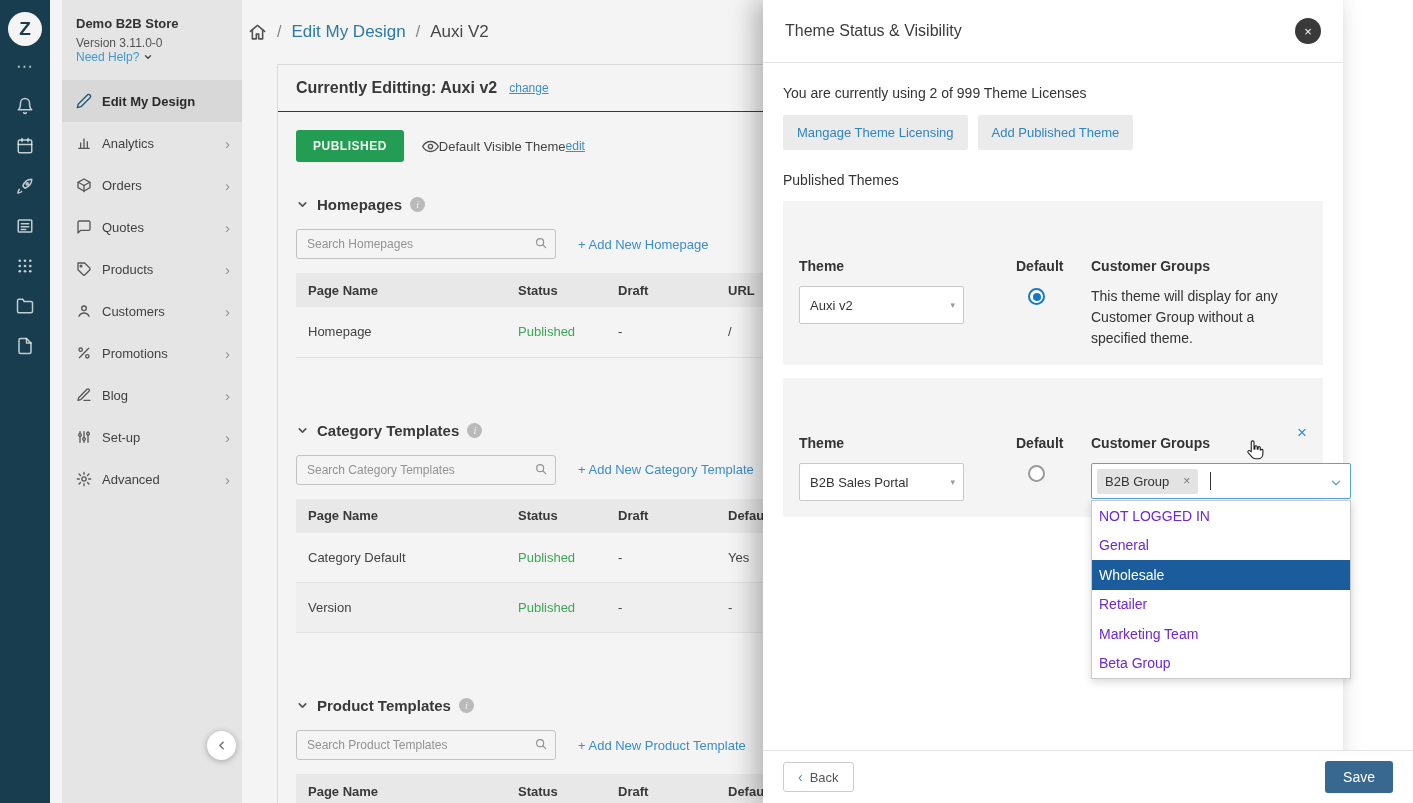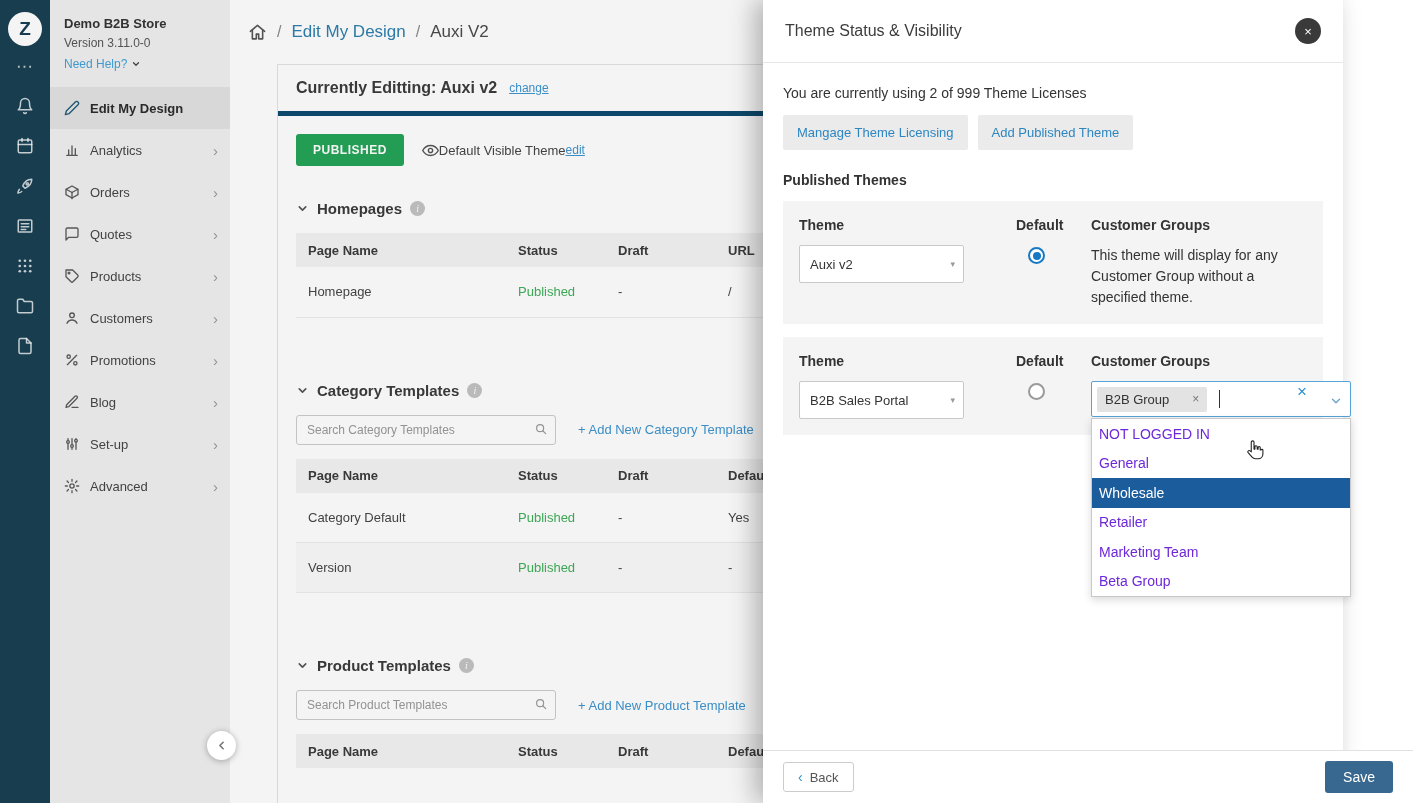--- a/index.html
+++ b/index.html
@@ -9,45 +9,45 @@
 
   
   .icon-rail { position:absolute; left:0; top:0; width:50px; height:803px; background:#173f52; z-index:10;
                display:flex; flex-direction:column; align-items:center; }
   .logo-circle { width:34px; height:34px; border-radius:50%; background:#fff; color:#173f52;
                  display:flex; align-items:center; justify-content:center; font-weight:bold; font-size:19px; margin-top:12px; }
   .rail-dots { color:rgba(255,255,255,.7); font-size:17px; margin-top:12px; line-height:1; letter-spacing:1px; }
   .rail-icon { color:rgba(255,255,255,.78); margin-top:22px; display:flex; }
 
   
-  .sidebar { position:absolute; left:50px; top:0; width:180px; height:803px; background:#f0f0f0; z-index:10; }
+  .sidebar { position:absolute; left:62px; top:0; width:180px; height:803px; background:#f0f0f0; z-index:10; }
   .store-block { padding:16px 14px 10px 14px; }
   .store-name { font-size:13px; font-weight:bold; color:#333; }
   .store-version { font-size:12px; color:#555; margin-top:5px; }
-  .need-help { font-size:12px; color:#41a0d8; margin-top:7px; display:flex; align-items:center; gap:4px; cursor:pointer; }
+  .need-help { font-size:12px; color:#41a0d8; margin-top:0; display:flex; align-items:center; gap:4px; cursor:pointer; }
   .need-help svg { color:#444; }
   .menu { margin-top:6px; }
   .menu-item { height:42px; display:flex; align-items:center; padding:0 12px 0 14px; gap:10px; cursor:pointer; position:relative; }
   .menu-item .mi-label { font-size:13px; color:#444; flex:1; }
   .menu-item .mi-icon { display:flex; color:#5a5a5a; }
   .menu-item .mi-chevron { color:#999; font-size:15px; }
   .menu-item.active { background:#e2e2e2; }
   .menu-item.active .mi-label { color:#2b2b2b; font-weight:bold; }
   .menu-item.active .mi-icon { color:#1f5b78; }
 
   
   .main { position:absolute; left:230px; top:0; width:1183px; height:803px; background:#fff; z-index:5; }
   .breadcrumb { height:64px; display:flex; align-items:center; padding-left:18px; gap:10px; background:#fff; }
   .breadcrumb .home-ic { color:#555; display:flex; cursor:pointer; }
   .breadcrumb .sep { color:#8a8a8a; font-size:16px; }
   .breadcrumb .bc-link { color:#2d7fad; font-size:17px; cursor:pointer; }
   .breadcrumb .bc-current { color:#4a4a4a; font-size:17px; }
 
   .content-card { margin-left:47px; width:580px; min-height:1200px; background:#fff; border:1px solid #e3e3e3; }
-  .card-title-row { display:flex; align-items:center; gap:12px; padding:14px 18px; border-bottom:5px solid #0c4a6e; }
+  .card-title-row { display:flex; align-items:center; gap:12px; padding:14px 18px; border-bottom:1px solid #0c4a6e; }
   .editing-title { font-size:16px; font-weight:bold; color:#3a3a3a; }
   .change-link { font-size:12px; color:#3d94cf; text-decoration:underline; cursor:pointer; }
 
   .status-row { display:flex; align-items:center; gap:18px; padding:18px; }
   .published-badge { background:#23a457; color:#fff; font-size:12px; font-weight:bold; letter-spacing:.5px;
                      padding:9px 17px; border-radius:3px; border:none; cursor:pointer; }
   .default-theme { display:flex; align-items:center; }
   .default-theme .eye-ic { color:#555; display:flex; }
   .default-theme .dt-label { font-size:13px; color:#444; }
   .edit-link { font-size:12px; color:#3d94cf; text-decoration:underline; cursor:pointer; }
@@ -86,39 +86,39 @@
            box-shadow:-8px 0 24px rgba(0,0,0,.28); }
   .panel-header { height:63px; border-bottom:1px solid #e6e6e6; display:flex; align-items:center;
                   justify-content:space-between; padding:0 22px; }
   .panel-title { font-size:16px; color:#3c3c3c; }
   .close-btn { width:26px; height:26px; border-radius:50%; background:#3a3a3a; color:#fff; border:none; font-size:13px;
                display:flex; align-items:center; justify-content:center; cursor:pointer; line-height:1; }
   .panel-body { padding:22px 20px; position:relative; }
   .license-text { font-size:14px; color:#333; }
   .btn-row { margin-top:14px; display:flex; gap:10px; }
   .ghost-btn { background:#ebebeb; color:#2e86c1; font-size:13px; padding:10px 14px; border:none; border-radius:2px; cursor:pointer; font-family:inherit; }
-  .pub-heading { margin-top:22px; font-size:14px; font-weight:bold; color:#333; }
+  .pub-heading { margin-top:22px; font-size:14px; font-weight:normal; color:#333; }
 
   .theme-card { margin-top:13px; background:#f4f4f4; padding:16px; position:relative;
                 display:grid; grid-template-columns:217px 75px 1fr; align-items:start; }
-  .col-label { font-size:14px; font-weight:bold; color:#333; margin-bottom:12px; display:block; }
+  .col-label { font-size:14px; font-weight:bold; color:#333; margin-bottom:12px; display:block;margin-top:41px; }
   .theme-select { width:165px; height:38px; background:#fff; border:1px solid #c9c9c9; border-radius:2px;
                   display:flex; align-items:center; padding:0 22px 0 10px; font-size:13px; color:#333; position:relative; cursor:pointer; }
   .theme-select .sel-caret { position:absolute; right:8px; color:#999; font-size:9px; }
   .radio { width:17px; height:17px; border-radius:50%; margin:14px 0 0 12px; position:relative; cursor:pointer; }
   .radio.on { border:2px solid #1779c4; background:#fff; }
   .radio.on::after { content:""; position:absolute; left:2.5px; top:2.5px; width:8px; height:8px; border-radius:50%; background:#1779c4; }
   .radio.off { border:2px solid #9a9a9a; background:#fff; }
   .cg-text { font-size:14px; color:#333; line-height:1.5; max-width:315px; }
 
   .ms-wrap { position:relative; width:260px; }
   .ms-box { width:260px; height:36px; border:1px solid #55a3d9; border-radius:2px; background:#fff;
             display:flex; align-items:center; padding:0 26px 0 5px; position:relative; cursor:text; }
   .ms-tag { background:#e3e3e3; border-radius:2px; font-size:13px; color:#333; padding:5px 8px;
-            display:flex; align-items:center; gap:23px; white-space:nowrap; }
+            display:flex; align-items:center; gap:14px; white-space:nowrap; }
   .ms-tag .tag-x { color:#777; font-size:12px; cursor:pointer; }
   .cursor-bar { width:1px; height:18px; background:#333; margin-left:12px; }
   .ms-caret { position:absolute; right:7px; top:12px; color:#6fa8d0; display:flex; cursor:pointer; }
   .row-remove { position:absolute; right:16px; top:46px; color:#2e8fd0; font-size:17px; background:none; border:none; cursor:pointer; line-height:1; }
 
   .dropdown { position:absolute; left:0; top:37px; width:260px; background:#fff; border:1px solid #c9c9c9;
               box-shadow:0 3px 8px rgba(0,0,0,.15); z-index:30; }
   .dd-item { height:29.5px; display:flex; align-items:center; padding:0 7px; font-size:14px; color:#6d28d9; cursor:pointer; }
   .dd-item.selected { background:#1b5c9d; color:#fff; }
 
@@ -352,20 +352,32 @@
 
         <div class="section">
           <div class="section-header">
             <span class="chev">
                 <svg width="13" height="13" viewBox="0 0 24 24" fill="none" stroke="currentColor" stroke-width="3" stroke-linecap="round" stroke-linejoin="round">
                   <polyline points="6 9 12 15 18 9"></polyline>
                 </svg>
               </span>
             <span class="section-title">Homepages</span>
             <span class="info-badge">i</span>
+          </div>
+          <div class="search-row">
+            <span class="search-box">
+              <input type="text" placeholder="Search Homepages" style="">
+              <span class="search-ic">
+                  <svg width="14" height="14" viewBox="0 0 24 24" fill="none" stroke="currentColor" stroke-width="2" stroke-linecap="round">
+                    <circle cx="10.5" cy="10.5" r="6"></circle>
+                    <line x1="15" y1="15" x2="20" y2="20"></line>
+                  </svg>
+                </span>
+            </span>
+            <span class="add-link">+ Add New Homepage</span>
           </div>
           <table class="data-table">
             <thead>
                 <tr>
               <th class="col-name">Page Name</th>
               <th class="col-status">Status</th>
               <th class="col-draft">Draft</th>
               <th class="col-last">URL</th>
             </tr>
               </thead>

